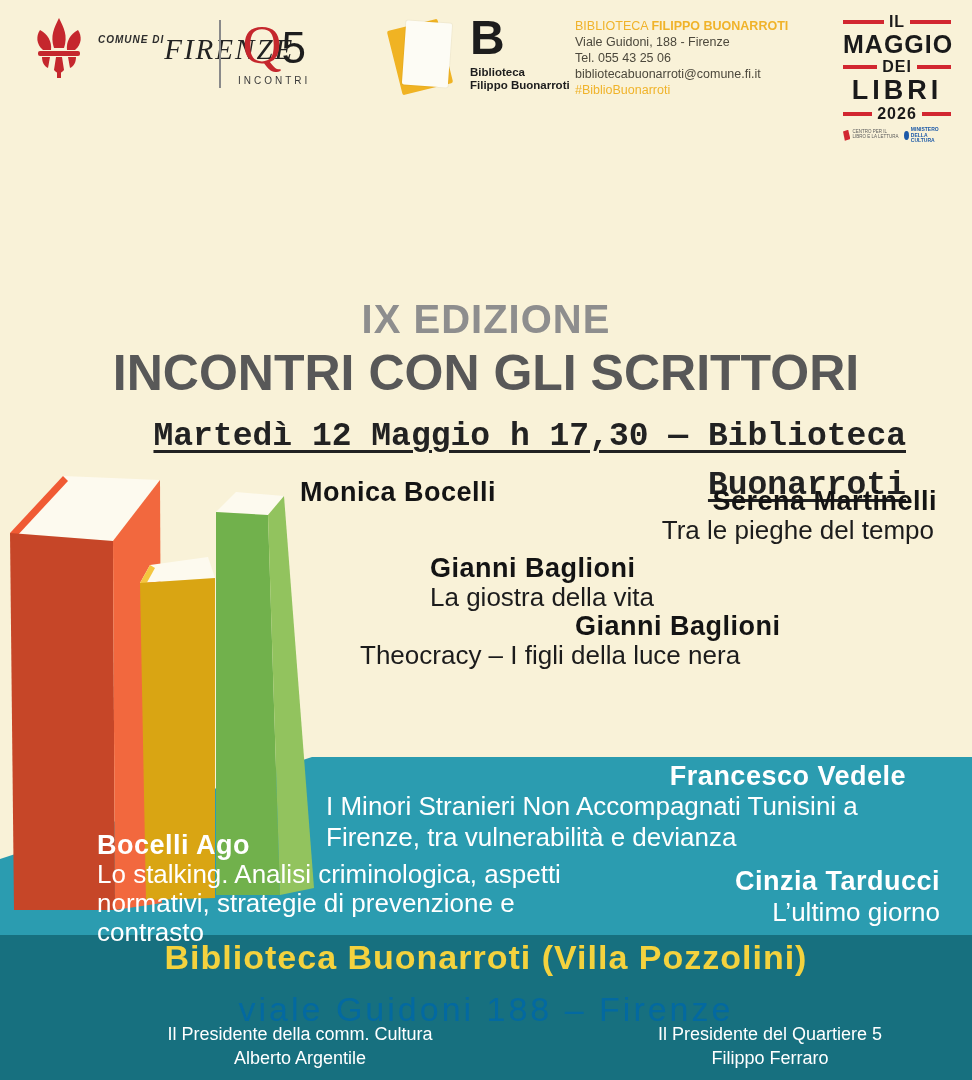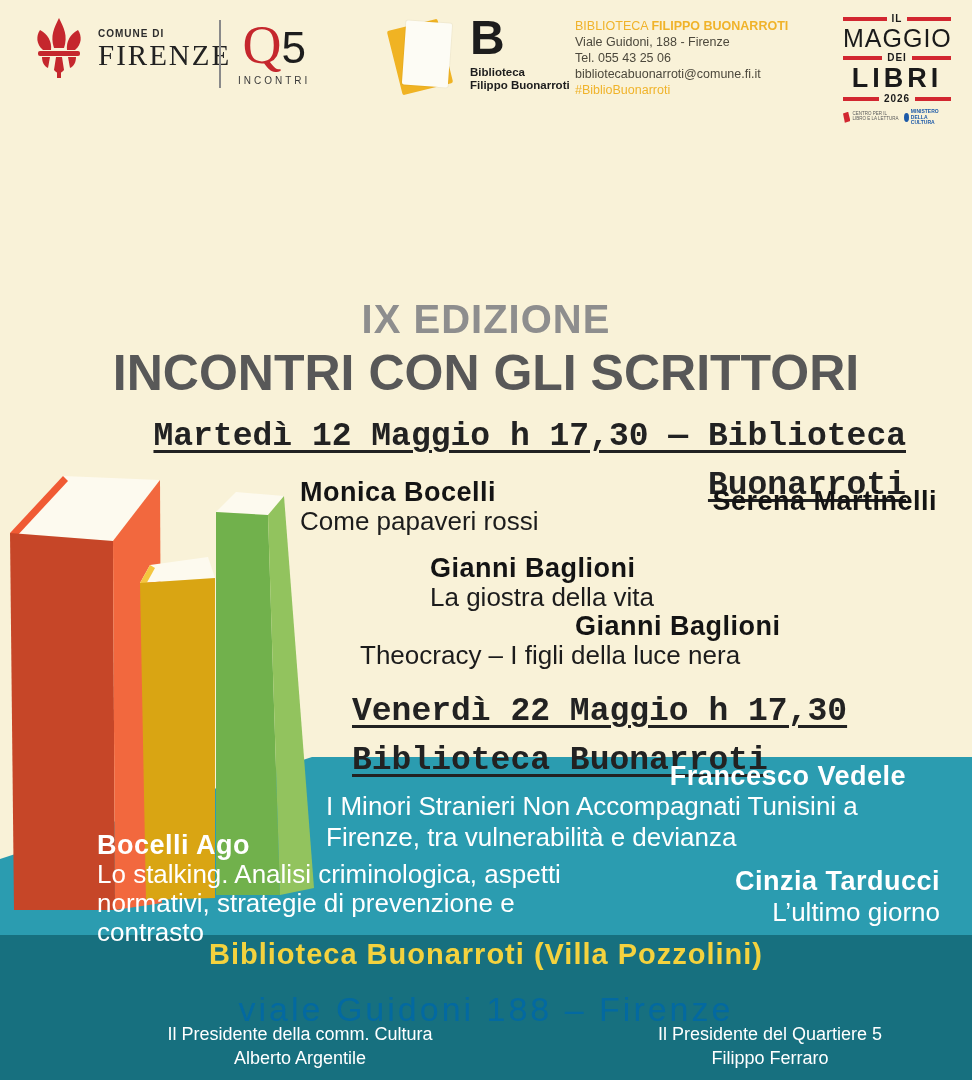--- a/index.html
+++ b/index.html
@@ -4,43 +4,43 @@
 <style>
   html,body{margin:0;padding:0;background:#e8e8e8;}
   .poster{
     position:relative;width:972px;height:1080px;margin:0 auto;
     background:#f9f2d8;overflow:hidden;
     font-family:"Liberation Sans",sans-serif;
   }
   .abs{position:absolute;}
   
   .comune{left:28px;top:16px;display:flex;align-items:center;gap:8px;}
-  .comune-text{display:flex;flex-direction:column;line-height:1;}
+  .comune-text{display:flex;flex-direction:row;line-height:1;font-style:italic;}
   .comune-small{font-size:10px;letter-spacing:1px;color:#2d2d2d;font-weight:700;margin-bottom:2px;}
   .comune-big{font-family:"Liberation Serif",serif;font-size:29px;letter-spacing:2px;color:#222;}
   .hdr-divider{left:219px;top:20px;width:2px;height:68px;background:#8a8a8a;}
   .q5{left:238px;top:18px;text-align:center;line-height:1;}
   .q5-main{font-size:0;}
   .q5-q{font-family:"Liberation Serif",serif;font-size:54px;color:#c5272d;font-weight:400;}
   .q5-5{font-size:44px;color:#1d1d1d;font-weight:400;}
   .q5-sub{font-size:10px;letter-spacing:3px;color:#3a3a3a;margin-top:4px;}
   .blogo{left:388px;top:14px;width:190px;height:92px;}
   .blogo-pages{position:absolute;left:0;top:4px;width:70px;height:78px;}
   .page-yellow{position:absolute;left:6px;top:6px;width:52px;height:66px;background:#f0b323;transform:rotate(-14deg);border-radius:2px;}
   .page-white{position:absolute;left:16px;top:4px;width:46px;height:64px;background:#fdfcf5;transform:rotate(4deg);border-radius:2px;box-shadow:0 0 0 1px rgba(0,0,0,0.03);}
   .blogo-b{position:absolute;left:82px;top:-4px;font-size:48px;font-weight:700;color:#1d1d1d;}
   .blogo-lines{position:absolute;left:82px;top:52px;font-size:11.5px;font-weight:700;color:#1d1d1d;line-height:1.15;}
   .contact{left:575px;top:18px;font-size:12.5px;line-height:16px;color:#4c483c;}
   .c-yellow{color:#f0b32a;}
   .c-bold{font-weight:700;}
   .maggio{left:843px;top:12px;width:108px;text-align:center;color:#1a1a1a;line-height:1;}
   .mg-row{display:flex;align-items:center;justify-content:center;gap:5px;margin:2px 0;}
   .mg-bar{height:4px;background:#d22730;flex:1;}
-  .mg-sm{font-size:10px;font-weight:700;letter-spacing:1px;}
-  .mg-big{font-size:25px;font-weight:400;letter-spacing:1px;text-align:center;}
+  .mg-sm{font-size:16px;font-weight:700;letter-spacing:1px;}
+  .mg-big{font-size:25px;font-weight:700;letter-spacing:1px;text-align:center;}
   .mg-big2{font-size:27px;font-weight:700;letter-spacing:4px;}
   .mg-logos{display:flex;align-items:center;justify-content:center;gap:5px;margin-top:5px;}
   .mg-cepell{display:flex;align-items:center;gap:2px;}
   .mg-redshape{width:13px;height:11px;background:#d22730;clip-path:polygon(0 15%,70% 0,100% 85%,25% 100%);}
   .mg-tinytext{font-size:4.5px;color:#5a5a5a;text-align:left;line-height:1.1;}
   .mg-min{display:flex;align-items:center;gap:2px;}
   .mg-bluedot{width:9px;height:9px;border-radius:50%;background:#1d5aa8;}
   .mg-mintext{font-size:5px;color:#1d5aa8;font-weight:700;text-align:left;line-height:1.1;}
   
   .title{left:0;top:104px;width:972px;text-align:center;
@@ -54,21 +54,21 @@
   .ev2{left:352px;top:688px;text-align:left;}
   
   .a-name{font-weight:700;font-size:27px;color:#141414;letter-spacing:0.5px;white-space:nowrap;}
   .a-work{font-weight:400;font-size:26px;color:#1c1c1c;white-space:nowrap;}
   .white{color:#ffffff;}
   .wrapbox{white-space:normal;}
   
   .teal-band{left:0;top:757px;width:972px;height:178px;background:#2b9cb0;
     clip-path:polygon(312px 0,100% 0,100% 100%,0 100%,0 102px);}
   .dark-band{left:0;top:935px;width:972px;height:145px;background:#17707f;}
-  .venue{left:0;top:938px;width:972px;text-align:center;font-weight:700;font-size:29px;color:#f4d23e;letter-spacing:1px;}
+  .venue{left:0;top:938px;width:972px;text-align:center;font-weight:700;font-size:34px;color:#f4d23e;letter-spacing:1px;}
   .venue-addr{left:0;top:990px;width:972px;text-align:center;font-weight:400;font-size:34px;color:#0369a1;letter-spacing:3px;}
   .president{font-size:18px;line-height:24px;color:#fff;text-align:center;}
   .pres-left{left:70px;top:1022px;width:460px;}
   .pres-right{left:585px;top:1022px;width:370px;}
   
   .books{left:0;top:458px;width:330px;height:460px;}
 </style>
 </head>
 <body>
 
@@ -176,34 +176,30 @@
 
   <div class="abs edition">IX EDIZIONE</div>
   <div class="abs subtitle">INCONTRI CON GLI SCRITTORI</div>
 
   <div class="abs mono-head ev1">
     <div>Martedì 12 Maggio h 17,30 — Biblioteca</div>
     <div>Buonarroti</div>
   </div>
 
   <div class="abs a-name" style="left:300px;top:477px;">Monica Bocelli</div>
-  <div class="abs a-work" style="left:300px;top:506px;">Come papaveri rossi</div>
 
   <div class="abs a-name" style="right:35px;top:486px;">Serena Martinelli</div>
+  <div class="abs a-work" style="right:38px;top:515px;">Tra le pieghe del tempo</div>
 
   <div class="abs a-name" style="left:430px;top:553px;">Gianni Baglioni</div>
   <div class="abs a-work" style="left:430px;top:582px;">La giostra della vita</div>
 
   <div class="abs a-name" style="left:575px;top:611px;">Gianni Baglioni</div>
   <div class="abs a-work" style="left:360px;top:640px;">Theocracy – I figli della luce nera</div>
 
-  <div class="abs mono-head ev2">
-    <div>Venerdì 22 Maggio h 17,30</div>
-    <div>Biblioteca Buonarroti</div>
-  </div>
 
   <div class="abs a-name white" style="right:66px;top:761px;">Francesco Vedele</div>
   <div class="abs a-work white wrapbox" style="right:66px;top:791px;width:580px;line-height:31px;">I Minori Stranieri Non Accompagnati Tunisini a Firenze, tra vulnerabilità e devianza</div>
 
   <div class="abs a-name white" style="left:97px;top:830px;">Bocelli Ago</div>
   <div class="abs a-work white wrapbox" style="left:97px;top:860px;width:520px;line-height:29px;">Lo stalking. Analisi criminologica, aspetti normativi, strategie di prevenzione e contrasto</div>
 
   <div class="abs a-name white" style="right:32px;top:866px;">Cinzia Tarducci</div>
   <div class="abs a-work white" style="right:32px;top:897px;">L’ultimo giorno</div>
 

